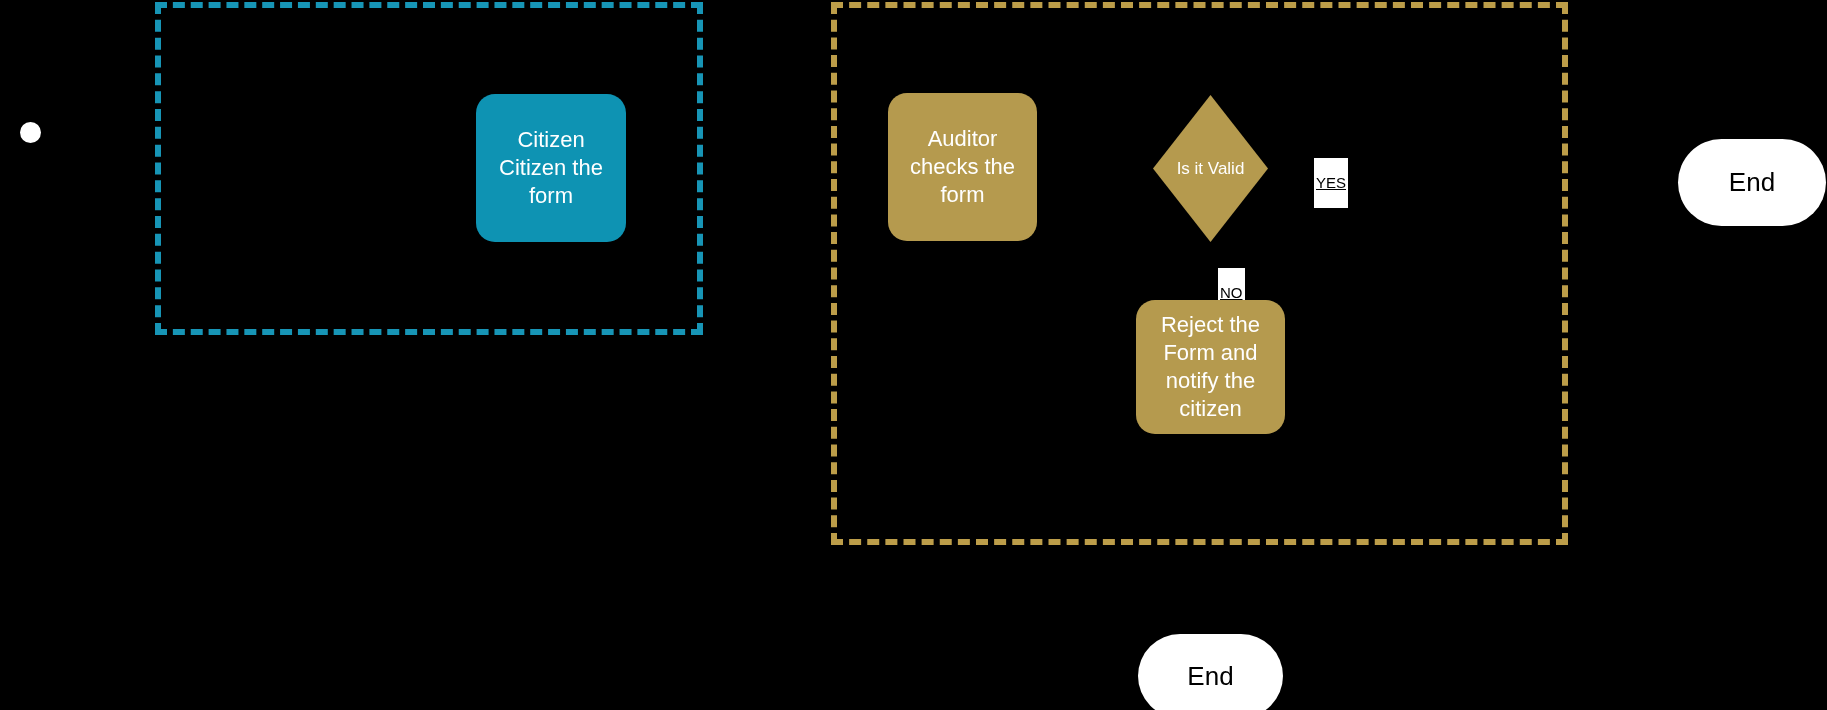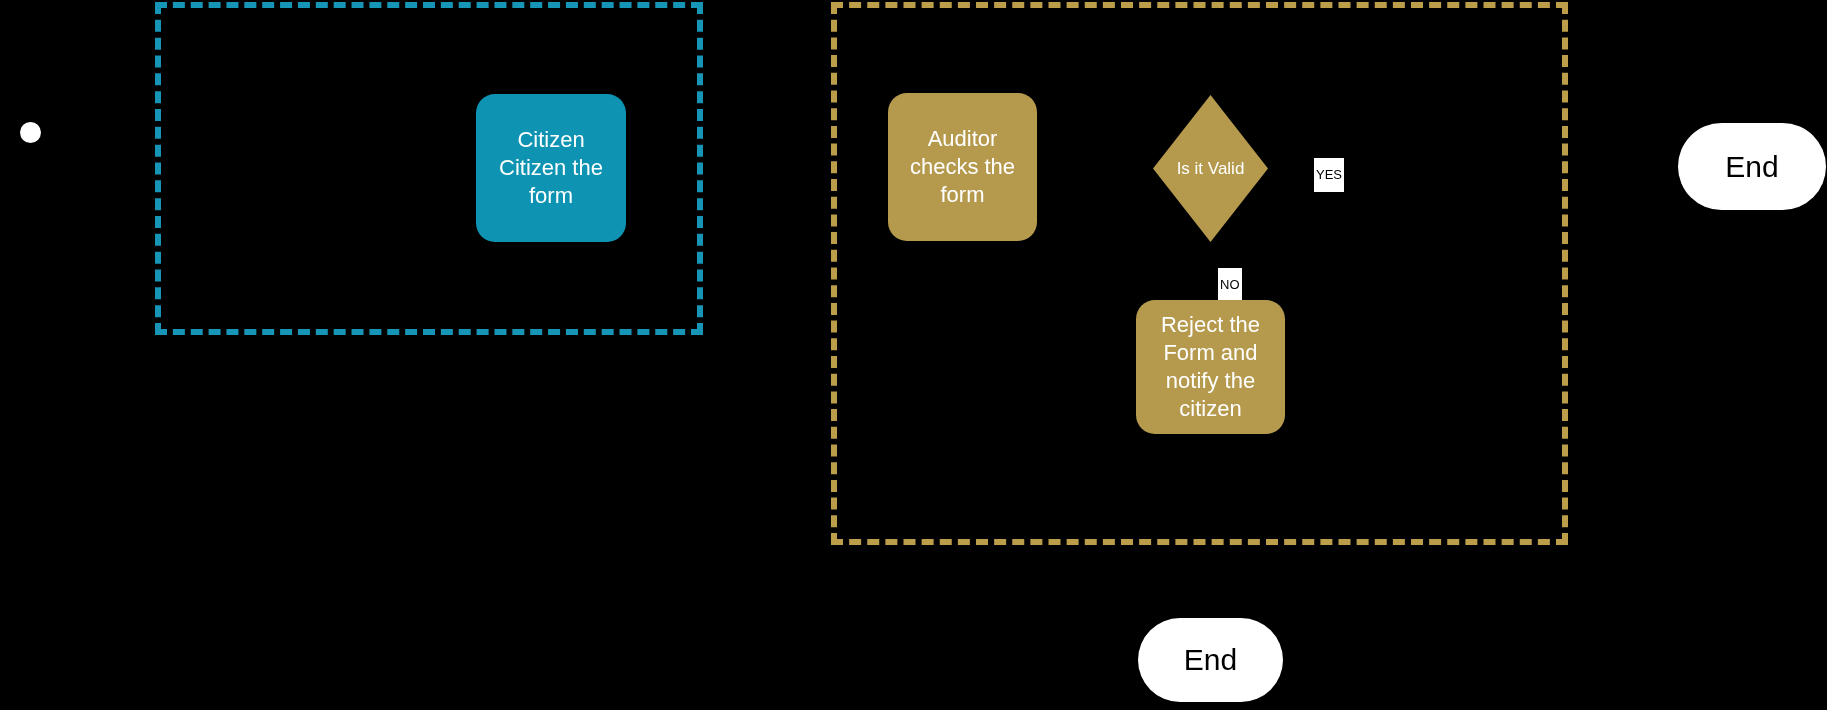--- a/index.html
+++ b/index.html
@@ -54,34 +54,36 @@
     line-height: 20px;
     text-align: center;
     display: flex;
     align-items: center;
     justify-content: center;
   }
 
   .stadium {
     background: var(--end_fill, #ffffff);
     color: var(--end_text, #000000);
-    font-size: 30px;
+    font-size: 26px;
     text-align: right;
     display: flex;
     align-items: center;
     justify-content: center;
+    margin-top: 16px;
   }
 
   .edge-label {
     background: var(--edge_label_bg, #ffffff);
     color: var(--edge_label_text, #000000);
-    font-size: 13px;
+    font-size: 15px;
     line-height: 18px;
-    padding: 8px 2px;
+    padding: 16px 2px;
     white-space: nowrap;
+    text-decoration: underline;
   }
 </style>
 </head>
 <body>
 
 <div id="canvas">
 
   <div class="abs start-dot" style="left:20px; top:122px; width:21px; height:21px;"></div>
 
   <div class="abs lane citizen" style="left:155px; top:2px; width:548px; height:333px;"></div>

